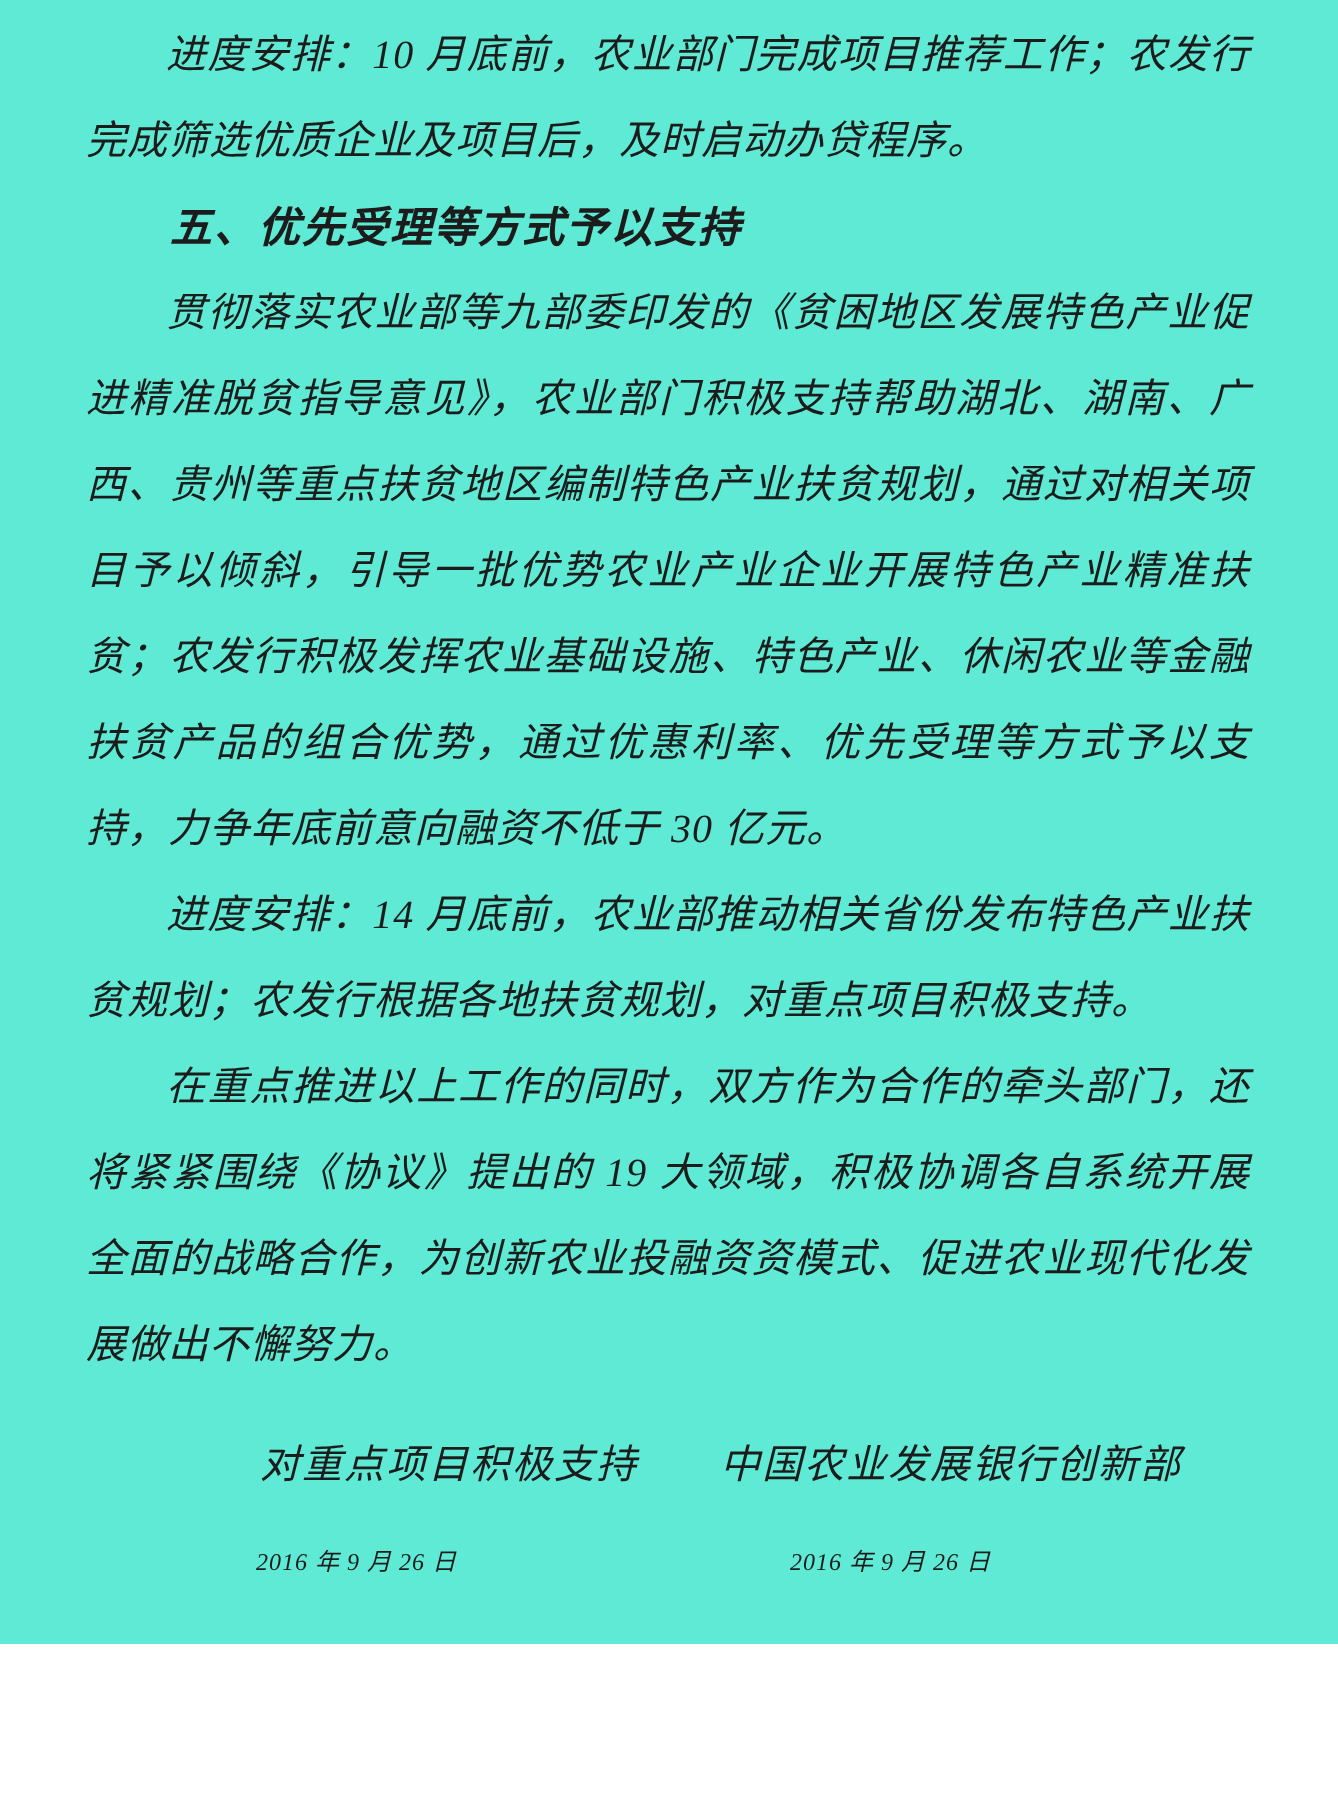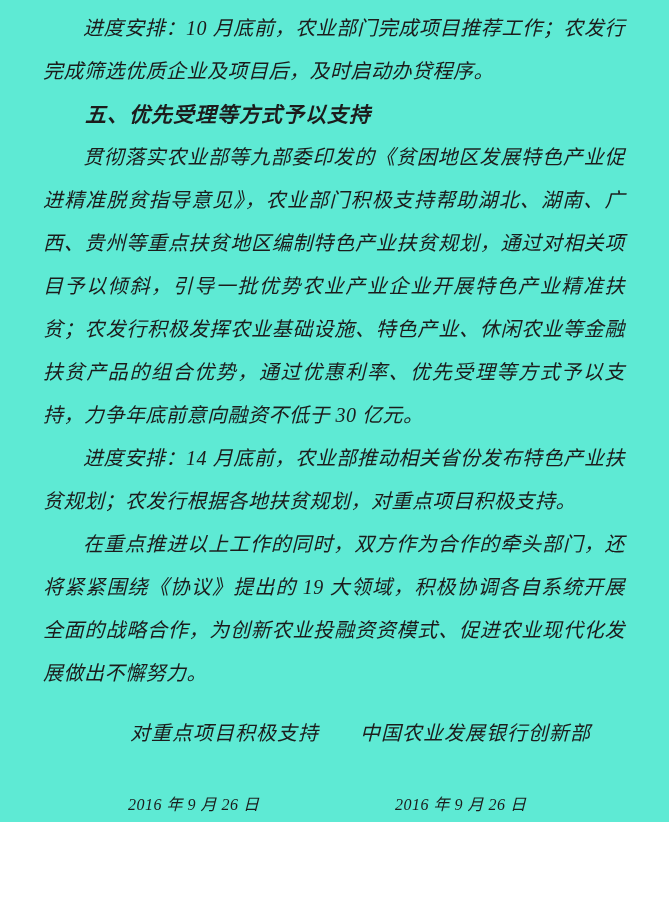--- a/index.html
+++ b/index.html
@@ -46,22 +46,22 @@
     top: 718px;
     font-size: 20px;
     line-height: 30px;
     letter-spacing: 1px;
     white-space: nowrap;
   }
   .sig-name.left  { left: 130px; }
   .sig-name.right { left: 360px; }
   .sig-date {
     position: absolute;
-    top: 790px;
-    font-size: 16px;
+    top: 766px;
+    font-size: 12px;
     line-height: 30px;
     letter-spacing: 0.5px;
     white-space: nowrap;
   }
   .sig-date.left  { left: 128px; }
   .sig-date.right { left: 395px; }
   .page-number {
     position: absolute;
     top: 872px;
     left: 0;

